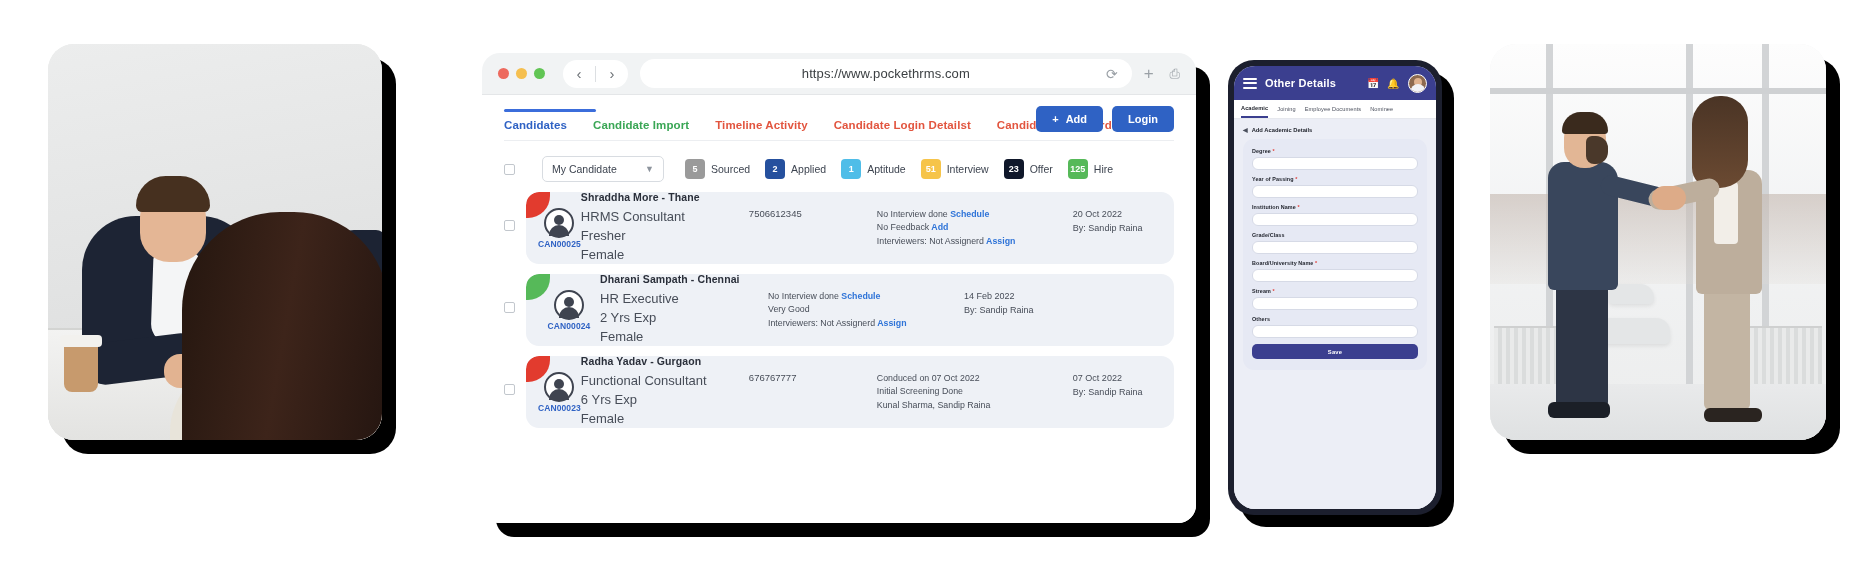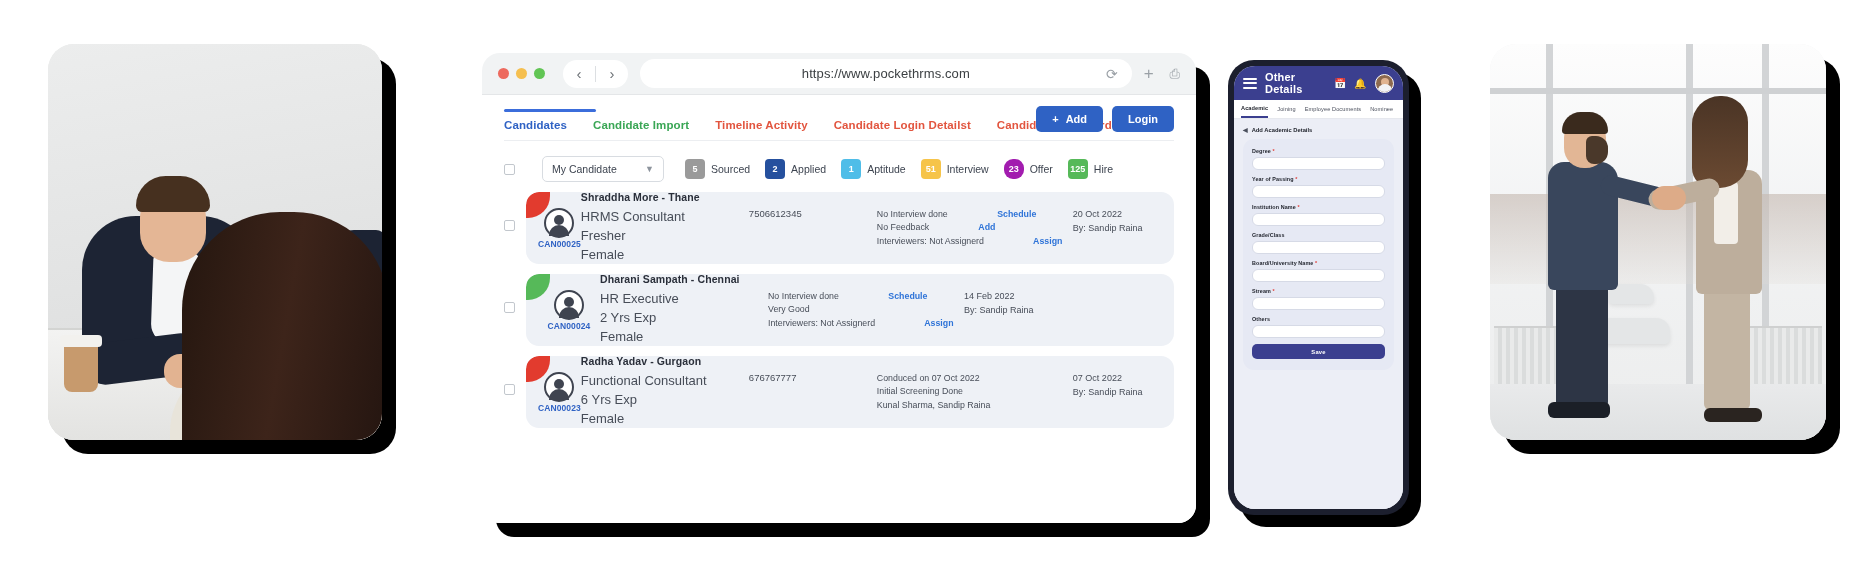--- a/index.html
+++ b/index.html
@@ -151,28 +151,28 @@
   }
   .avatar-circle:before{content:"";position:absolute;left:50%;top:5px;transform:translateX(-50%);width:10px;height:10px;border-radius:50%;background:#3f4450;}
   .avatar-circle:after{content:"";position:absolute;left:50%;bottom:0;transform:translateX(-50%);width:20px;height:11px;border-radius:10px 10px 0 0;background:#3f4450;}
   .cand-id { font-size:8.5px; color:#2f62c4; font-weight:bold; letter-spacing:.1px; }
   .card-main { flex:1; display:flex; padding-right:14px; position:relative; }
   .col-name { width:168px; }
   .cand-name { font-size:10.5px; font-weight:bold; color:#2a2f3a; margin-bottom:5px; letter-spacing:.1px; }
   .meta-line { font-size:13px; color:#474d58; line-height:1.45; }
   .col-phone { width:128px; font-size:9.5px; color:#474d58; padding-top:17px; }
   .col-status { width:196px; padding-top:17px; font-size:8.8px; color:#474d58; line-height:1.5; }
-  .lnk { color:#2f74d8; font-weight:bold;padding-left:47px; }
+  .lnk { color:#2f74d8; font-weight:bold; }
   .col-date { width:110px; padding-top:17px; font-size:9px; color:#474d58; line-height:1.5; }
 
   
   #phone-frame {
     position: absolute;
     left: 1228px; top: 60px;
-    width: 181px; height: 455px;
+    width: 214px; height: 455px;
     background: #1c1f2e;
     border-radius: 26px;
     padding: 6px;
     box-shadow: 12px 12px 0 0 #000;
   }
   .phone-screen {
     width:100%; height:100%; background:#eceef6; border-radius:21px; overflow:hidden;
     display:flex; flex-direction:column;
   }
   .phone-header {
@@ -284,21 +284,21 @@
         </div>
         <div class="pill-group" id="stage-pills">
             <div class="pill-chip" style="background: rgb(154, 154, 154);">5</div>
             <span class="pill-label">Sourced</span>
             <div class="pill-chip" style="background: rgb(37, 80, 158);">2</div>
             <span class="pill-label">Applied</span>
             <div class="pill-chip" style="background: rgb(79, 189, 232);">1</div>
             <span class="pill-label">Aptitude</span>
             <div class="pill-chip" style="background: rgb(246, 196, 74);">51</div>
             <span class="pill-label">Interview</span>
-            <div class="pill-chip" style="background: #a21caf; border-radius: 9px;">23</div>
+            <div class="pill-chip" style="background: #0f172a;">23</div>
             <span class="pill-label">Offer</span>
             <div class="pill-chip" style="background: rgb(86, 185, 89);">125</div>
             <span class="pill-label">Hire</span>
           </div>
       </div>
 
       <div class="cards" id="candidate-list">
           <div class="card-wrap">
             <div class="row-check" style="margin-top: 28px;"></div>
             <div class="card">

